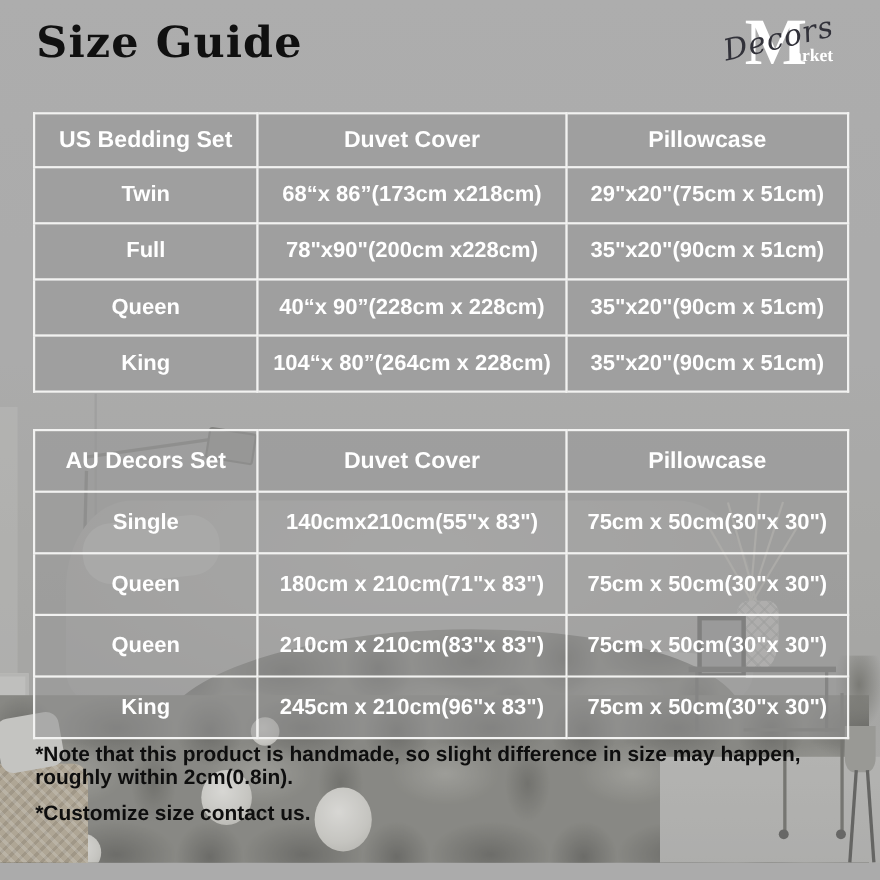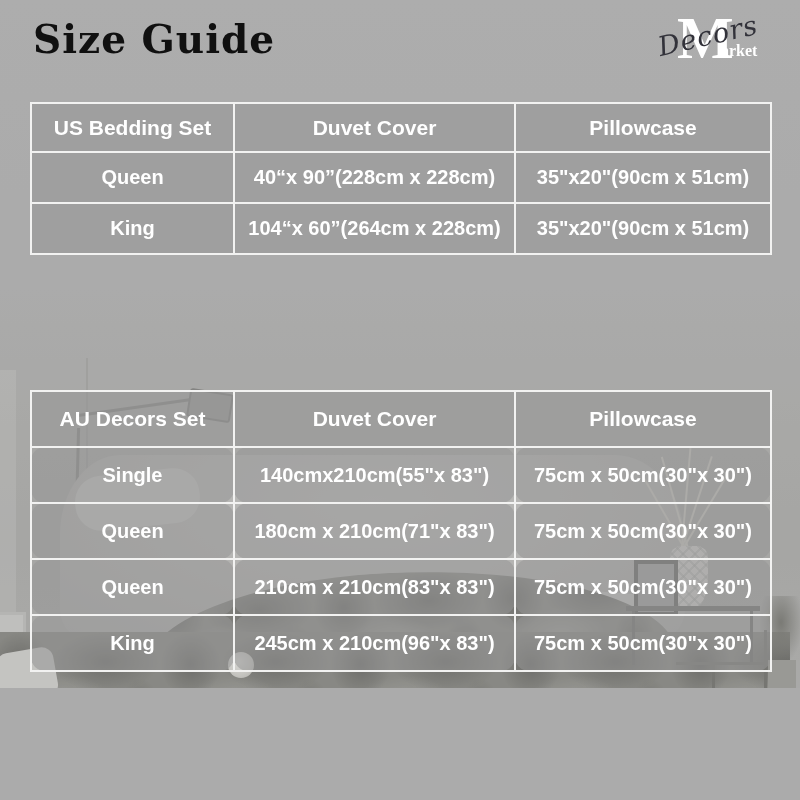--- a/index.html
+++ b/index.html
@@ -1,18 +1,18 @@
 <!DOCTYPE html>
 <html><head>
 <meta charset="utf-8">
 <style>
   html, body { margin: 0; padding: 0; }
   body { width: 800px; height: 800px; overflow: hidden; background: #ababab; }
   #app {
-    position: relative; width: 800px; height: 688px; overflow: hidden;
+    position: relative; width: 800px; height: 784px; overflow: hidden;
     font-family: "Liberation Sans", sans-serif;
   }
 
   
   .scene { position: absolute; inset: 0; z-index: 0;
     background: linear-gradient(180deg, #aeaeae 0%, #ababab 42%, #a8a8a5 58%, #a3a3a0 78%, #a9a9a6 100%);
   }
   .scene div { position: absolute; }
   .curtain { left: 0; top: 370px; width: 16px; height: 270px; background: rgba(205,205,202,.35); }
   .seam { left: 86px; top: 358px; width: 2px; height: 400px; background: rgba(130,130,128,.4); }
@@ -102,21 +102,21 @@
   .t2 { top: 390px; }
   .size-table th, .size-table td {
     border: 2px solid #f2f2f1;
     background: rgba(150,150,150,.55);
     color: #ffffff; text-align: center; vertical-align: middle;
     font-weight: 700; overflow: hidden; white-space: nowrap;
   }
   .size-table th { font-size: 21px; }
   .size-table td { font-size: 20px; }
   .t1 th { height: 45px; } .t1 td { height: 47px; }
-  .t2 th { height: 52px; } .t2 td { height: 52px; border-radius: 14px; }
+  .t2 th { height: 52px; } .t2 td { height: 52px; }
   col.c1 { width: 203px; } col.c2 { width: 281px; } col.c3 { width: 256px; }
 
   .notes { left: 32px; top: 676px; width: 737px; color: #0e0e0e; }
   .notes p { margin: 0; font-size: 19px; font-weight: 700; line-height: 21px; }
   .notes p + p { margin-top: 11px; }
 </style>
 </head>
 <body>
 
 <div id="app">
@@ -181,27 +181,37 @@
       </colgroup>
     <thead>
       <tr>
         <th>US Bedding Set</th>
         <th>Duvet Cover</th>
         <th>Pillowcase</th>
       </tr>
     </thead>
     <tbody>
       <tr>
+        <td>Twin</td>
+        <td>68“x 86”(173cm x218cm)</td>
+        <td>29"x20"(75cm x 51cm)</td>
+      </tr>
+      <tr>
+        <td>Full</td>
+        <td>78"x90"(200cm x228cm)</td>
+        <td>35"x20"(90cm x 51cm)</td>
+      </tr>
+      <tr>
         <td>Queen</td>
         <td>40“x 90”(228cm x 228cm)</td>
         <td>35"x20"(90cm x 51cm)</td>
       </tr>
       <tr>
         <td>King</td>
-        <td>104“x 60”(264cm x 228cm)</td>
+        <td>104“x 80”(264cm x 228cm)</td>
         <td>35"x20"(90cm x 51cm)</td>
       </tr>
     </tbody>
   </table>
 
   <table class="size-table t2">
     <colgroup>
         <col class="c1">
         <col class="c2">
         <col class="c3">
@@ -230,14 +240,18 @@
         <td>75cm x 50cm(30"x 30")</td>
       </tr>
       <tr>
         <td>King</td>
         <td>245cm x 210cm(96"x 83")</td>
         <td>75cm x 50cm(30"x 30")</td>
       </tr>
     </tbody>
   </table>
 
+  <div class="fg notes">
+    <p>*Note that this product is handmade, so slight  difference in size may happen, roughly within 2cm(0.8in).</p>
+    <p>*Customize size contact us.</p>
+  </div>
 
 </div>
 
 </body></html>

